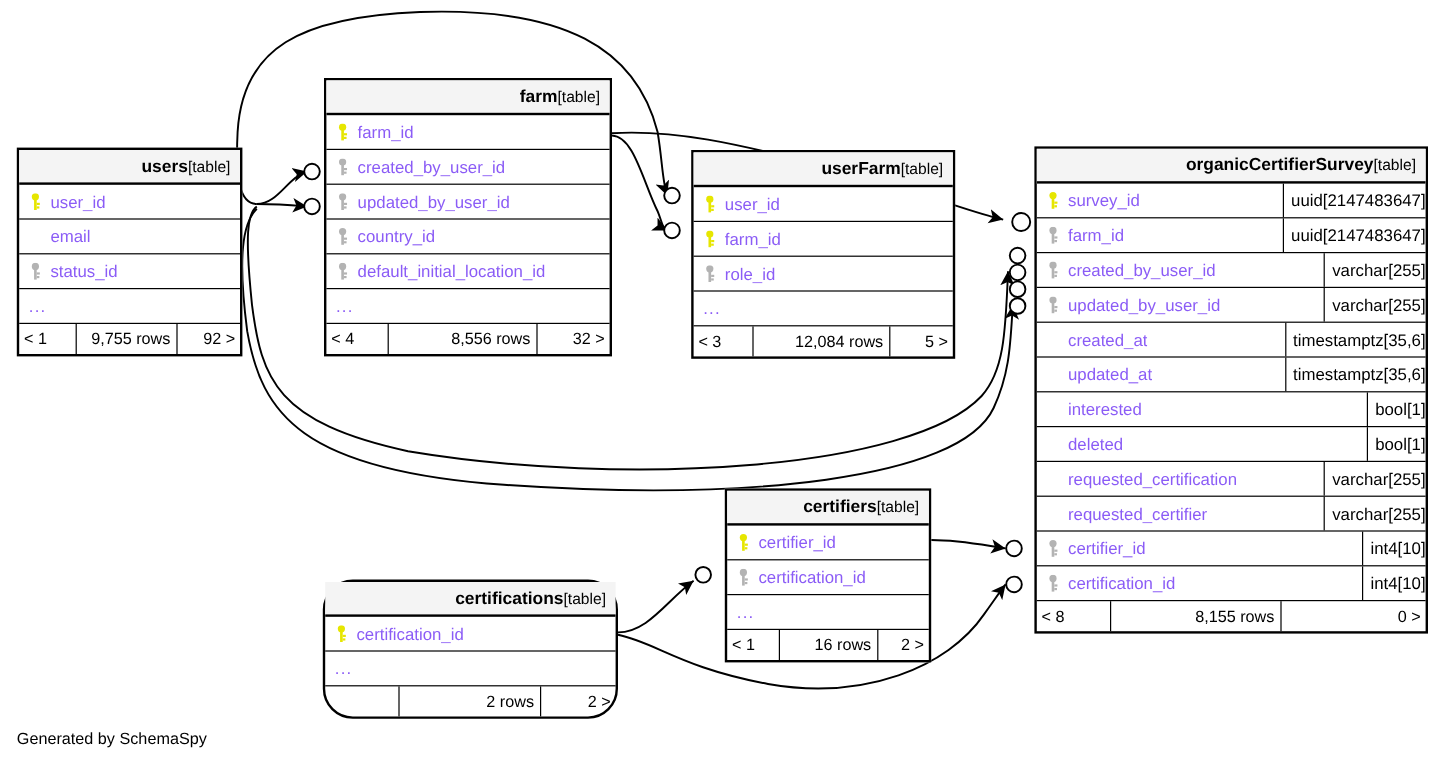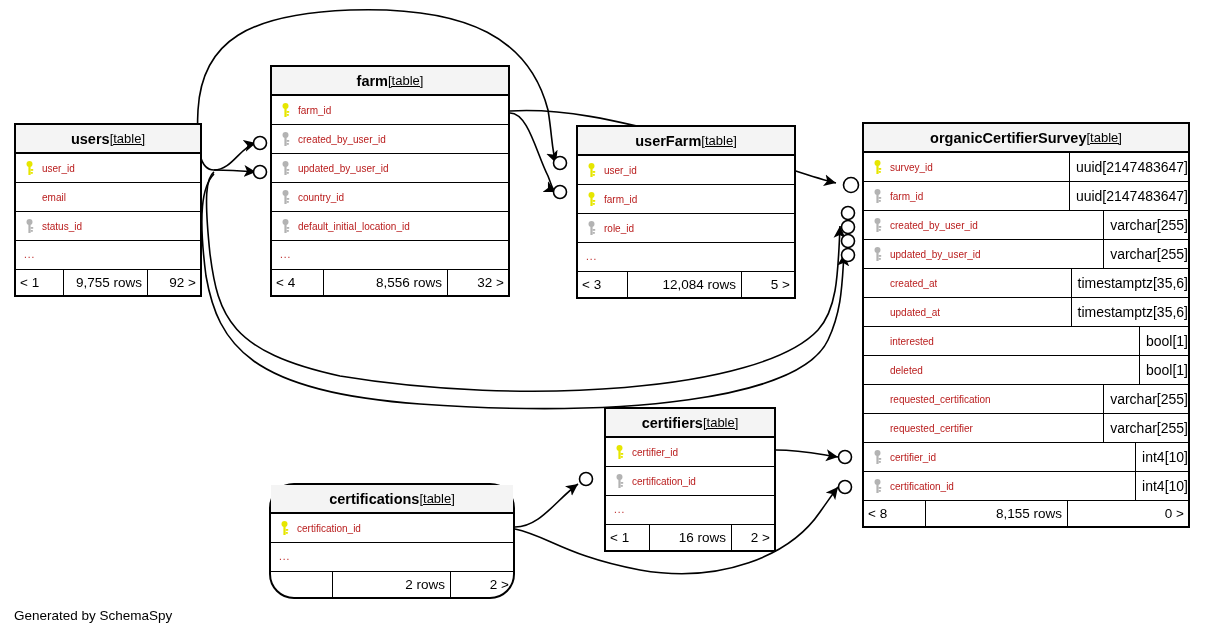--- a/index.html
+++ b/index.html
@@ -8,32 +8,32 @@
     font-family:"Liberation Sans","DejaVu Sans",sans-serif;
     position:relative;overflow:hidden;
   }
   #canvas{position:absolute;left:0;top:0;width:1208px;height:644px;}
   svg.edges{position:absolute;left:0;top:0;width:1208px;height:644px;pointer-events:none;}
   .table-box{
     position:absolute;border:2px solid #000;background:#fff;
     box-sizing:border-box;z-index:5;
   }
   .tbl-title{
-    display:flex;align-items:center;justify-content:center;
+    display:flex;align-items:center;justify-content:flex-end;
     background:#f4f4f4;border-bottom:2px solid #000;
     padding:0 8px;height:29px;box-sizing:border-box;
   }
   .tbl-title .nm{font-weight:bold;font-size:14.5px;color:#000;}
-  .tbl-title .tg{font-size:13px;color:#000;text-decoration:underline;}
+  .tbl-title .tg{font-size:13px;color:#000;}
   .row{
     display:flex;align-items:center;height:29px;box-sizing:border-box;
     border-bottom:1px solid #000;
   }
   .row .kcell{width:26px;flex:0 0 26px;display:flex;align-items:center;justify-content:center;}
-  .row .lbl{font-size:10px;color:#b91c1c;white-space:nowrap;overflow:hidden;}
+  .row .lbl{font-size:14px;color:#8b5cf6;white-space:nowrap;overflow:hidden;}
   .row .typ{
     font-size:14px;color:#000;white-space:nowrap;
     border-left:1px solid #000;padding-left:6px;
     margin-left:auto;box-sizing:border-box;
     height:100%;display:flex;align-items:center;
   }
   .row.ellip{padding-left:8px;font-size:14px;letter-spacing:1px;}
   .row.ellip .lbl{line-height:10px;}
   .footer{
     display:flex;align-items:center;height:25px;font-size:13.5px;

